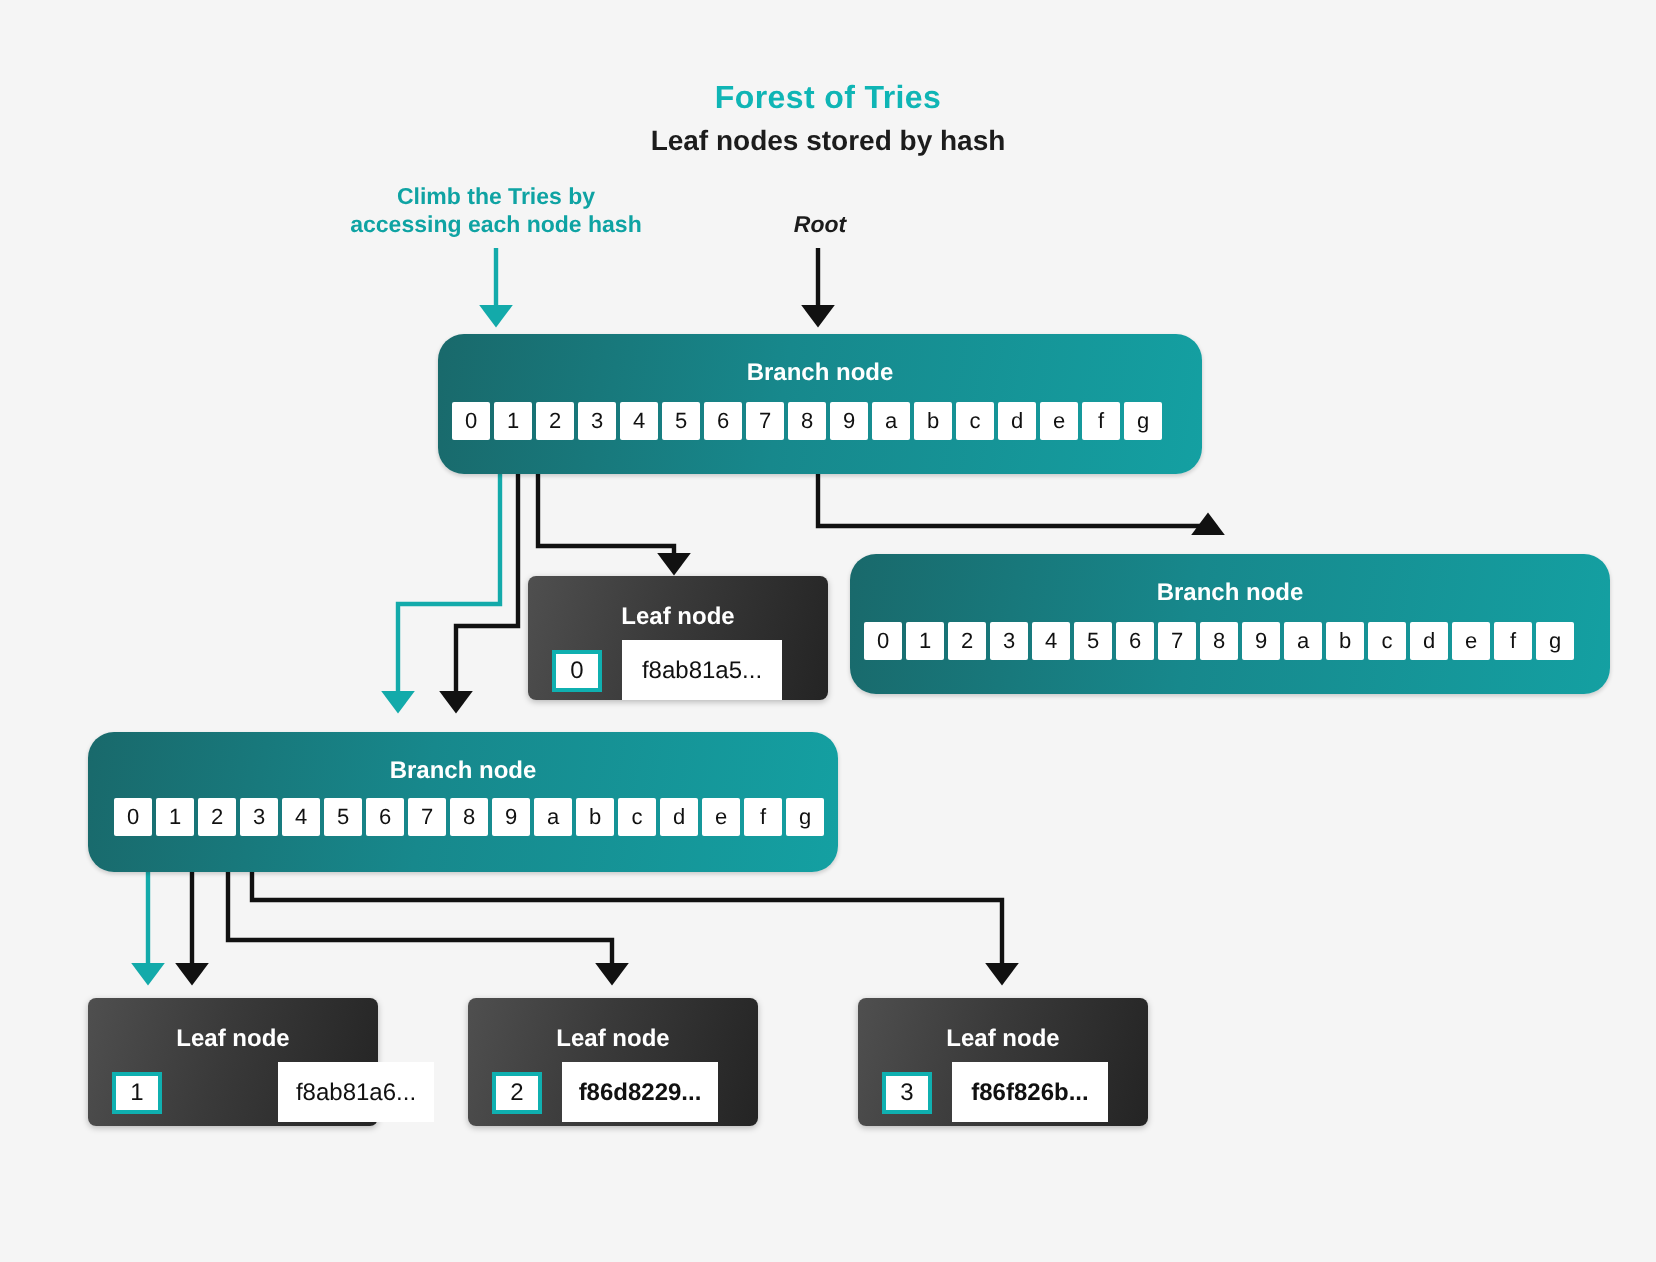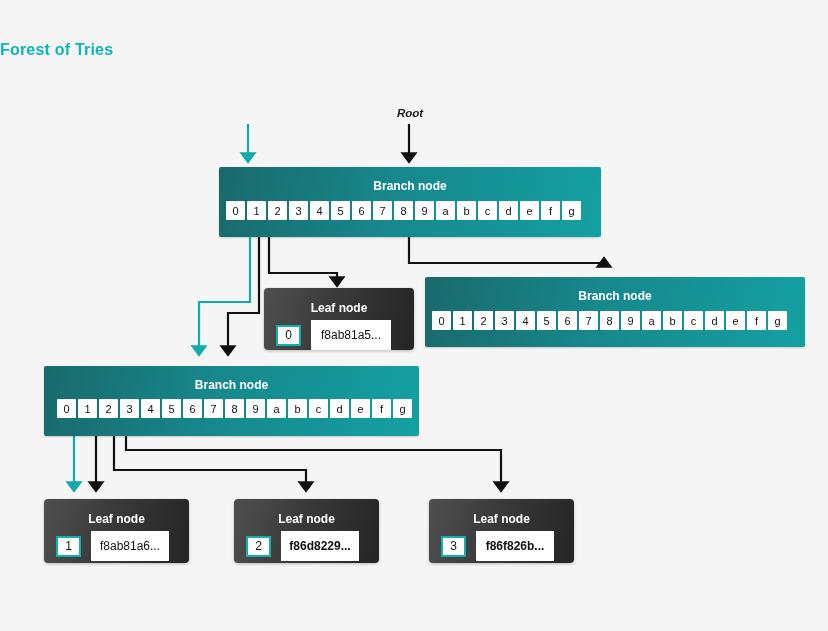--- a/index.html
+++ b/index.html
@@ -8,21 +8,21 @@
     width:828px;height:631px;
     background:#f5f5f5;
     font-family:"Liberation Sans", sans-serif;
     overflow:hidden;
     position:relative;
   }
   #stage{position:absolute;left:0;top:0;width:828px;height:631px;}
 
   
   .title{
-    position:absolute;width:100%;text-align:left;
+    position:absolute;width:100%;text-align:center;
     top:41px;left:0;
     font-size:16px;font-weight:bold;color:#0fb5b5;
     letter-spacing:.2px;
   }
   .subtitle{
     position:absolute;width:100%;text-align:center;
     top:62px;left:0;
     font-size:14px;font-weight:bold;color:#1c1c1c;
   }
 
@@ -31,21 +31,21 @@
     position:absolute;font-size:11.5px;font-weight:bold;
     line-height:14px;text-align:center;
   }
   .annot.teal{color:#0fa3a3;}
   .annot.dark{color:#1c1c1c;font-style:italic;}
 
   
   .branch{
     position:absolute;
     background:linear-gradient(100deg,#19696b 0%,#17888c 45%,#14a0a2 100%);
-    border-radius:2px;
+    border-radius:13px;
     box-shadow:0 1px 2px rgba(0,0,0,.18);
   }
   .branch .node-title{
     position:absolute;left:0;right:0;top:12px;
     text-align:center;color:#ffffff;
     font-size:12px;font-weight:bold;
   }
   .cells{
     position:absolute;left:7px;top:34px;
     display:flex;gap:2px;
@@ -94,21 +94,26 @@
 
   
   #wires{position:absolute;left:0;top:0;width:828px;height:631px;pointer-events:none;}
 </style>
 </head>
 <body>
 
 <div id="stage">
 
   <div class="title">Forest of Tries</div>
-
+  <div class="subtitle">Leaf nodes stored by hash</div>
+
+  <div class="annot teal" style="left:148px;top:92px;width:200px;">
+    <div>Climb the Tries by</div>
+    <div>accessing each node hash</div>
+  </div>
 
   <div class="annot dark" style="left:375px;top:106px;width:70px;">
     <div>Root</div>
   </div>
 
   <svg id="wires" viewBox="0 0 828 631">
     <defs>
       <marker id="ah-black" markerWidth="9" markerHeight="9" refX="2.6" refY="4.5" orient="auto" markerUnits="strokeWidth">
         <path d="M0,0.6 L0,8.4 L5.2,4.5 z" fill="#111111"></path>
       </marker>
@@ -215,21 +220,21 @@
       <div class="cell">e</div>
       <div class="cell">f</div>
       <div class="cell">g</div>
     </div>
   </div>
 
   <div class="leaf" style="left:44px;top:499px;width:145px;height:64px;">
     <div class="node-title">Leaf node</div>
     <div class="row">
       <div class="idx">1</div>
-      <div class="hash" style="width:78px;">f8ab81a6...</div>
+      <div class="hash" style="width:78px;margin-left:48px;">f8ab81a6...</div>
     </div>
   </div>
 
   <div class="leaf" style="left:234px;top:499px;width:145px;height:64px;">
     <div class="node-title">Leaf node</div>
     <div class="row">
       <div class="idx">2</div>
       <div class="hash" style="width:78px;font-weight:bold;">f86d8229...</div>
     </div>
   </div>

